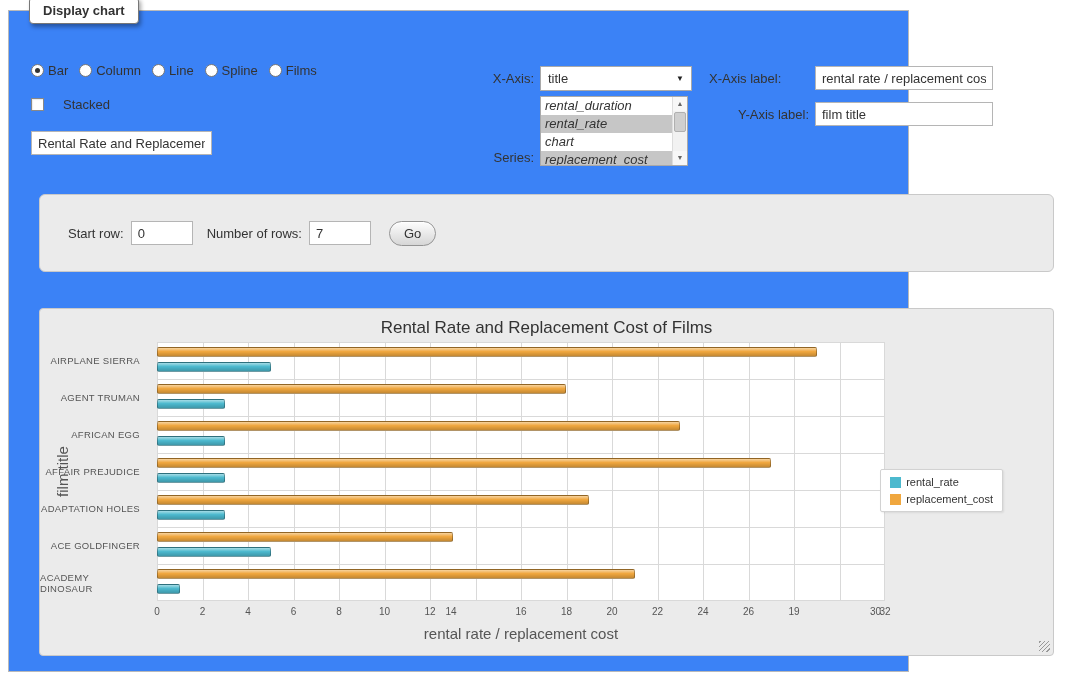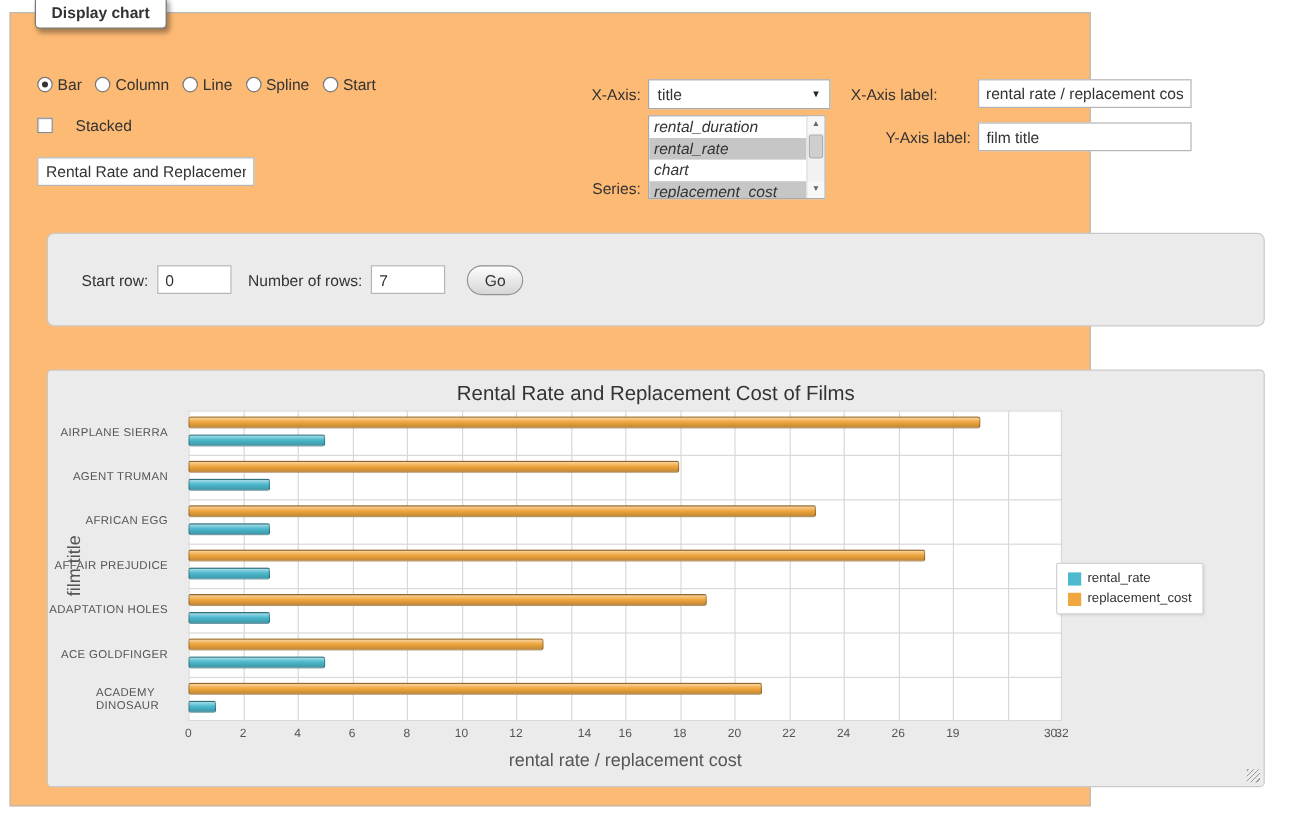--- a/index.html
+++ b/index.html
@@ -1,19 +1,19 @@
 <!DOCTYPE html>
 <html><head>
 <meta charset="utf-8">
 <style>
   * { box-sizing: border-box; margin: 0; padding: 0; }
   html,body { width: 1081px; height: 681px; background: #fff; font-family: "Liberation Sans", sans-serif; font-size: 13px; color: #333; overflow: hidden; }
   body { position: relative; }
 
-  .outer { position: absolute; left: 8px; top: 10px; width: 901px; height: 662px; border: 1px solid #b9b9b9; background: #fdba74; }
+  .outer { position: absolute; left: 8px; top: 10px; width: 901px; height: 662px; border: 1px solid #b9b9b9; background: #3b82f6; }
   .legend-tab { position: absolute; left: 20px; top: -14px; background: #fff; border: 1px solid #777; border-radius: 4px; padding: 5px 13px; font-weight: bold; font-size: 13px; box-shadow: 2px 3px 4px rgba(0,0,0,0.35); }
 
   
   .radio-row { position: absolute; left: 22px; top: 52px; display: flex; gap: 11px; align-items: center; }
   .radio-item { display: flex; align-items: center; gap: 4px; cursor: default; }
   .radio-circle { width: 13px; height: 13px; border-radius: 50%; border: 1px solid #777; background: #fff; position: relative; flex: none; }
   .radio-circle.checked::after { content: ""; position: absolute; left: 3px; top: 3px; width: 5px; height: 5px; border-radius: 50%; background: #333; }
   .stacked-row { position: absolute; left: 22px; top: 86px; display: flex; align-items: center; gap: 19px; }
   .checkbox { width: 13px; height: 13px; border: 1px solid #888; background: #fff; box-shadow: inset 1px 1px 1px rgba(0,0,0,0.08); flex: none; }
   input.text-input { border: 1px solid #b5b5b5; height: 24px; padding: 2px 6px; font-family: "Liberation Sans", sans-serif; font-size: 13px; color: #333; background: #fff; }
@@ -81,21 +81,21 @@
       <label class="radio-item">
         <span class="radio-circle"></span>
         <span>Line</span>
       </label>
       <label class="radio-item">
         <span class="radio-circle"></span>
         <span>Spline</span>
       </label>
       <label class="radio-item">
         <span class="radio-circle"></span>
-        <span>Start</span>
+        <span>Films</span>
       </label>
     </div>
 
   <label class="stacked-row">
     <span class="checkbox"></span>
     <span>Stacked</span>
   </label>
 
   <input class="text-input title-input" value="Rental Rate and Replacement Cost of Films" style="">
 
@@ -190,32 +190,32 @@
           </div>
         </div>
       <div class="resize-handle"></div>
     <div class="tick-label" style="left: 117px;">0</div>
         <div class="tick-label" style="left: 162.5px;">2</div>
         <div class="tick-label" style="left: 208px;">4</div>
         <div class="tick-label" style="left: 253.5px;">6</div>
         <div class="tick-label" style="left: 299px;">8</div>
         <div class="tick-label" style="left: 344.5px;">10</div>
         <div class="tick-label" style="left: 390px;">12</div>
-        <div class="tick-label" style="left: 447px;">14</div>
+        <div class="tick-label" style="left: 411px;">14</div>
         <div class="tick-label" style="left: 481px;">16</div>
         <div class="tick-label" style="left: 526.5px;">18</div>
         <div class="tick-label" style="left: 572px;">20</div>
         <div class="tick-label" style="left: 617.5px;">22</div>
         <div class="tick-label" style="left: 663px;">24</div>
         <div class="tick-label" style="left: 708.5px;">26</div>
         <div class="tick-label" style="left: 754px;">19</div>
         <div class="tick-label" style="left: 799.5px; margin-left: 36px;">30</div>
         <div class="tick-label" style="left: 845px;">32</div>
         <div class="cat-label" style="top: 33px;">AIRPLANE SIERRA</div>
         <div class="cat-label" style="top: 70px;">AGENT TRUMAN</div>
         <div class="cat-label" style="top: 107px;">AFRICAN EGG</div>
         <div class="cat-label" style="top: 144px;">AFFAIR PREJUDICE</div>
         <div class="cat-label" style="top: 181px;">ADAPTATION HOLES</div>
         <div class="cat-label" style="top: 218px;">ACE GOLDFINGER</div>
-        <div class="cat-label" style="top: 255px; padding-left: 40px;">ACADEMY DINOSAUR</div>
+        <div class="cat-label" style="top: 255px;">ACADEMY DINOSAUR</div>
       </div>
   </div>
 </div>
 
 </body></html>

